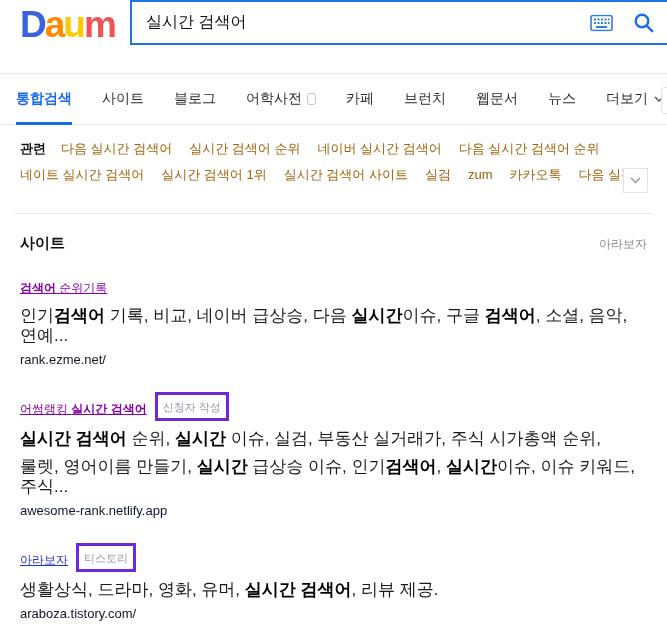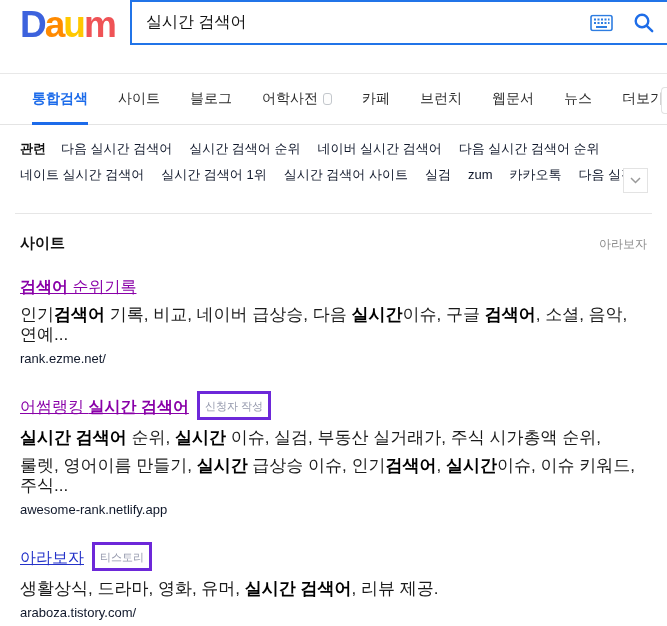--- a/index.html
+++ b/index.html
@@ -18,46 +18,46 @@
   .search-input {
     position:absolute; left:0; top:0; height:100%; width:calc(100% - 105px);
     border:none; outline:none; font-size:16px; padding-left:14px; color:#111;
     font-family:"Liberation Sans","DejaVu Sans",sans-serif; background:transparent;
   }
   .icon-btn { position:absolute; top:50%; transform:translateY(-50%); background:none; border:none; cursor:pointer; display:flex; align-items:center; }
   .kbd-btn { right:54px; }
   .mag-btn { right:12px; }
 
   
-  .tabs { position:relative; height:51px; border-bottom:1px solid #e4e4e4; display:flex; align-items:stretch; padding:0 32px; }
+  .tabs { position:relative; height:51px; border-bottom:1px solid #e4e4e4; display:flex; align-items:stretch; padding:0 16px; }
   .tab { display:flex; align-items:center; font-size:14px; color:#2b2b2b; position:relative; margin-right:30px; white-space:nowrap; }
   .tab.active { color:#1c6bea; font-weight:bold; }
   .tab.active::after { content:''; position:absolute; left:0; right:0; bottom:-1px; height:3px; background:#1c6bea; }
   .tab-box-icon { display:inline-block; width:9px; height:12px; border:1px solid #c3c7cc; border-radius:3px; margin-left:5px; background:#fdfdfd; }
   .tab-chevron { margin-left:6px; display:inline-flex; }
   .edge-frag { position:absolute; right:0; top:13px; width:6px; height:27px; border:1px solid #e2e2e2; border-right:none; border-radius:4px 0 0 4px; background:#fff; }
 
   
   .related { position:relative; padding:11px 60px 13px 20px; }
   .rel-row { line-height:26px; font-size:13px; white-space:nowrap; }
   .rel-label { font-weight:bold; color:#111; margin-right:15px;font-family:Liberation Serif, serif; }
-  .rel-link { color:#0f172a; margin-right:17px; }
+  .rel-link { color:#a16207; margin-right:17px; }
   .rel-expand { position:absolute; right:19px; top:43px; width:25px; height:25px; background:#fff; border:1px solid #e3e3e3; display:flex; align-items:center; justify-content:center; cursor:pointer; }
 
   .divider { border:none; border-top:1px solid #e6e6e6; margin:12px 15px 0; }
 
   
   .site { padding:0 20px; }
   .site-head { display:flex; justify-content:space-between; align-items:baseline; margin-top:20px; }
   .site-title { font-size:15px; font-weight:bold; color:#111; }
   .apply-link { font-size:12px; color:#8b8b8b; }
 
   .result { margin-top:24px; }
   .title-line { line-height:20px; }
-  .rtitle { font-size:16px; color:#2533c9; text-decoration:underline; }
+  .rtitle { font-size:12px; color:#2533c9; text-decoration:underline; }
   .rtitle.visited { color:#8900a8; }
   .badge { display:inline-block; font-size:11px; color:#9599ad; border:3px solid #6d28d9; padding:2px 5px 1px; margin-left:8px; vertical-align:2px; background:#fff;text-align:right; }
   .desc { margin-top:8px; font-size:17px; color:#1a1a1a; line-height:20px; }
   .desc b { color:#000; }
   .url { display:inline-block; margin-top:6px; font-size:13px; color:#0f172a; }
 </style>
 </head>
 <body>
 
 <div class="page">

